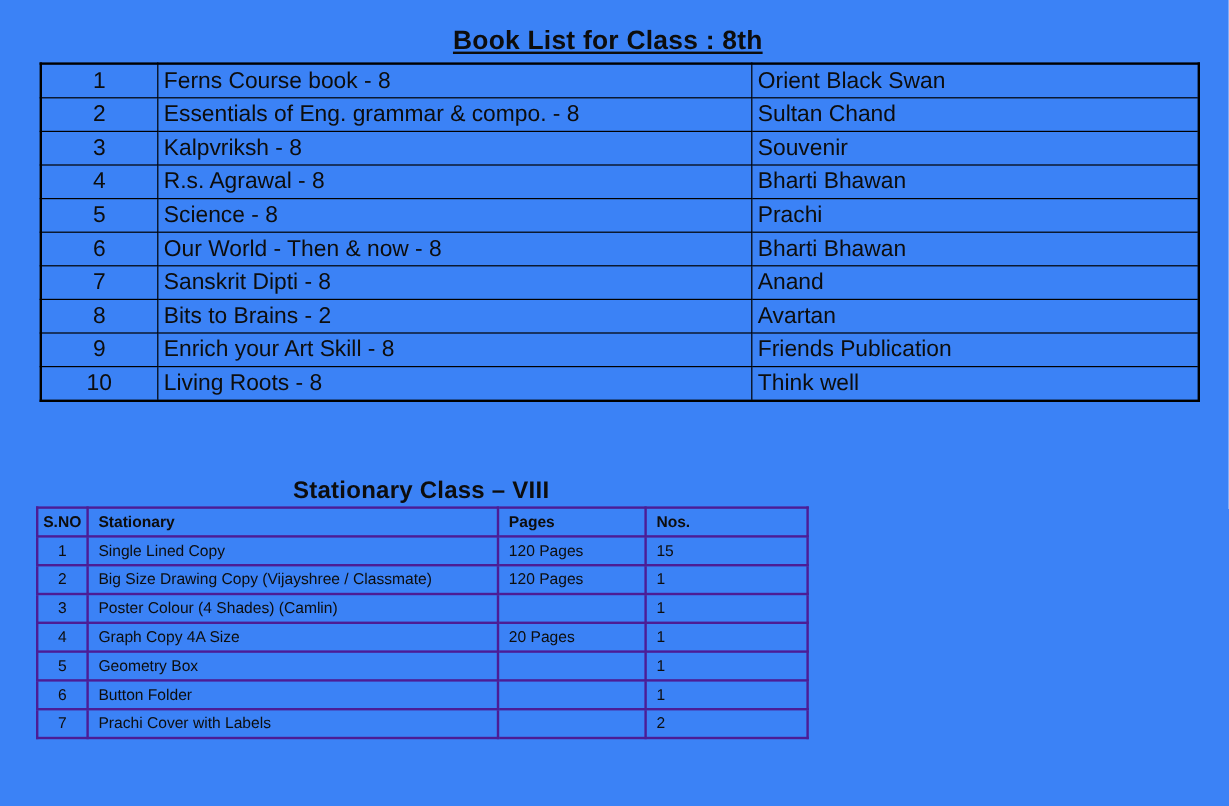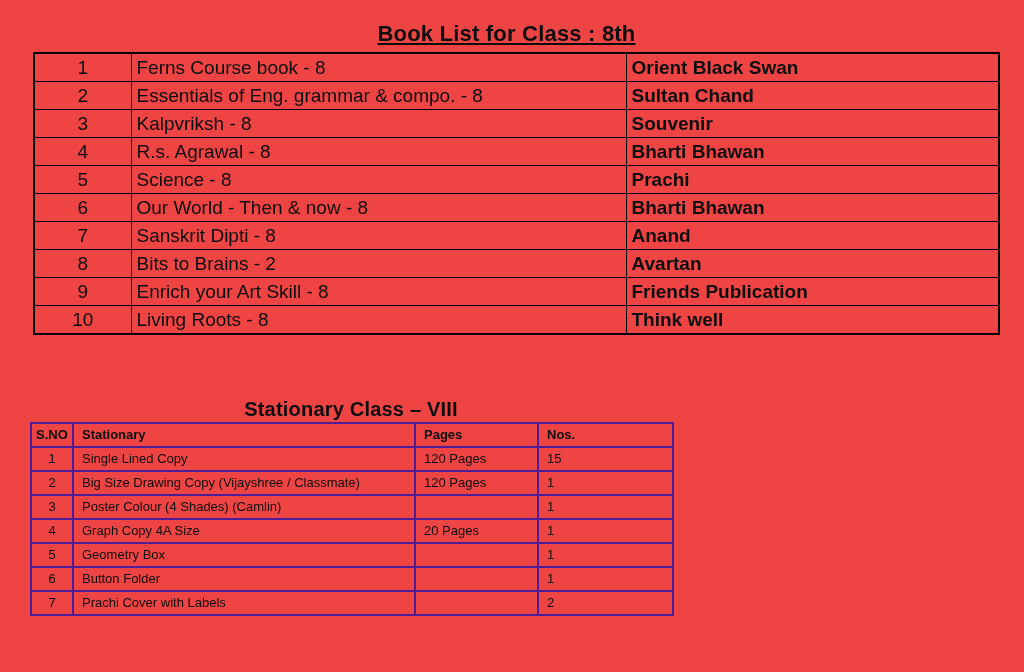--- a/index.html
+++ b/index.html
@@ -10,21 +10,21 @@
     width: 1024px;
     height: 672px;
     font-family: "Liberation Sans", sans-serif;
     color: #0d0d0d;
     overflow: hidden;
   }
   .page {
     position: relative;
     width: 1024px;
     height: 672px;
-    background: #ef4444;
+    background: #3b82f6;
   }
 
   
   .book-section {
     position: absolute;
     left: 33px;
     top: 22px;
     width: 947px;
   }
   .book-title {
@@ -47,21 +47,21 @@
     height: 27px;
     font-size: 19px;
     line-height: 27px;
     padding: 0 5px;
     white-space: nowrap;
     overflow: hidden;
     vertical-align: middle;
   }
   table.book-table td.col-no   { width: 97px;  text-align: center; padding: 0; }
   table.book-table td.col-book { width: 495px; text-align: left; }
-  table.book-table td.col-pub  { width: 373px; text-align: left; font-weight: bold; }
+  table.book-table td.col-pub  { width: 373px; text-align: left; }
 
   
   .stationary-section {
     position: absolute;
     left: 30px;
     top: 396px;
     width: 642px;
   }
   .stationary-title {
     text-align: center;

